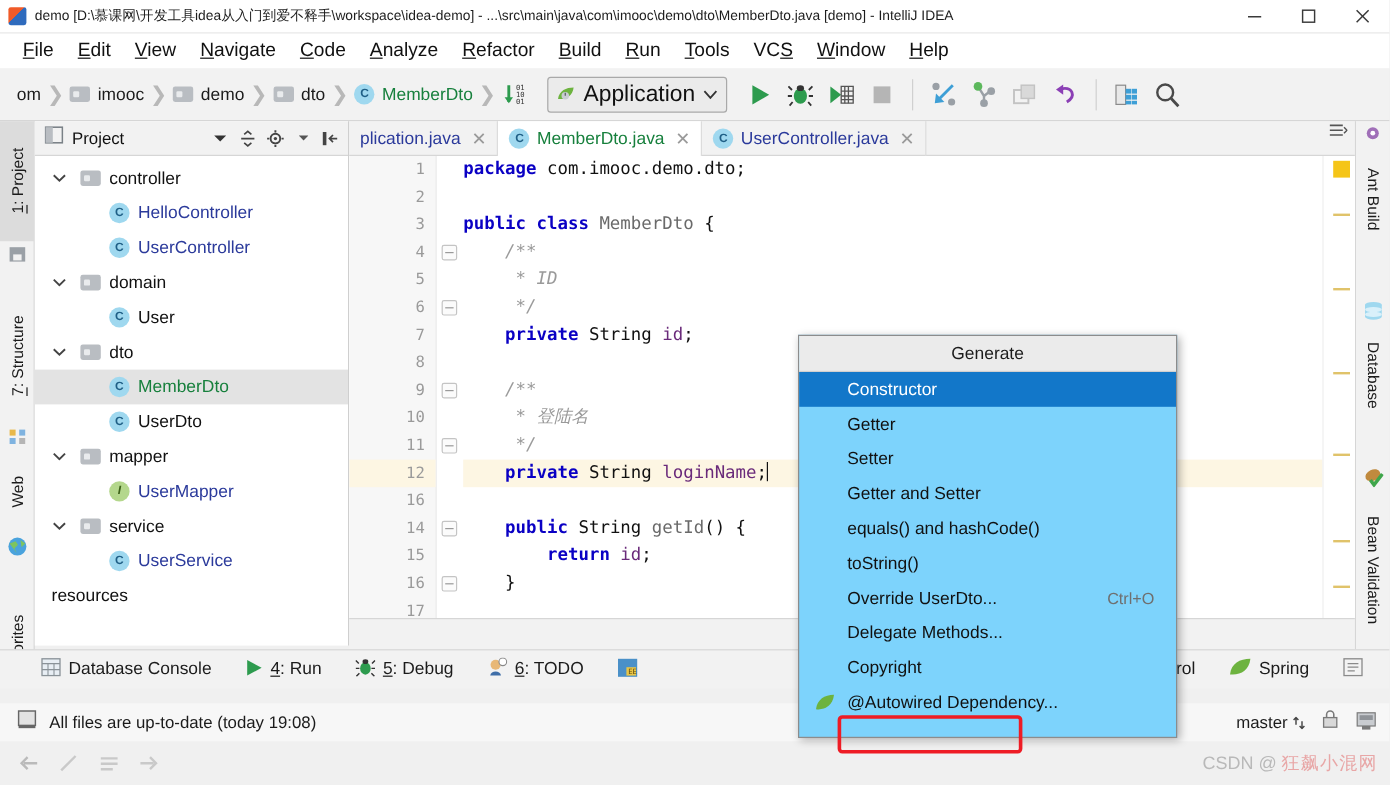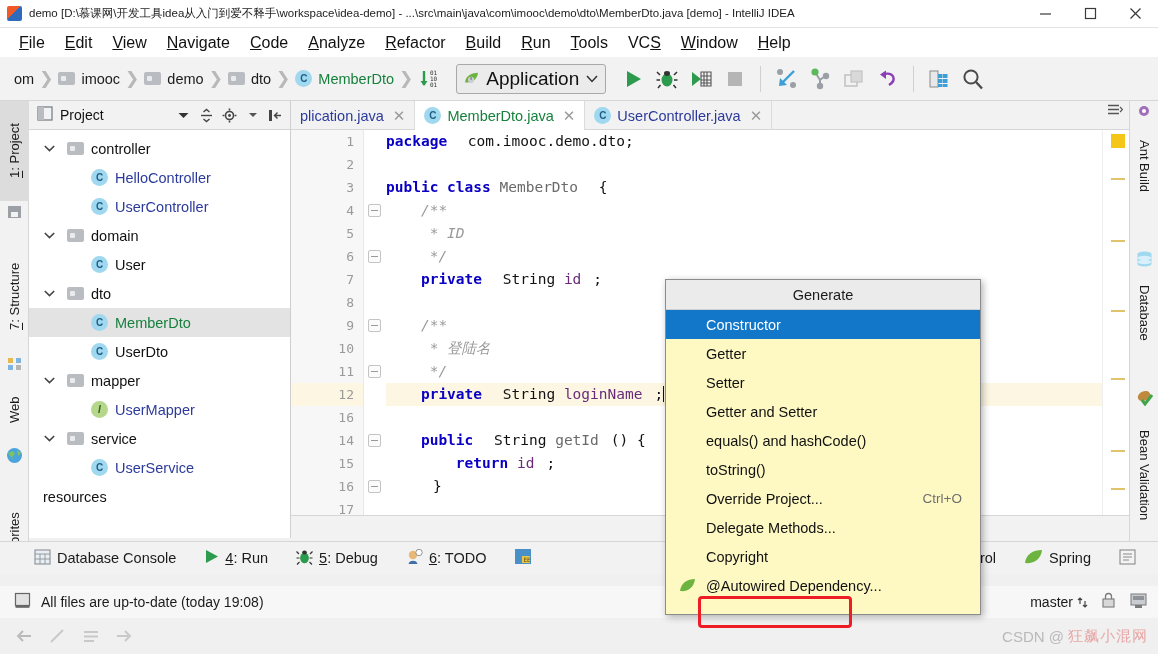--- a/index.html
+++ b/index.html
@@ -169,21 +169,21 @@
   .code {
     position:absolute; top:0; left:95px; width:743px; height:385px;
     font-family:"DejaVu Sans Mono", monospace; font-size:14.5px;
   }
   .cline { height:23px; line-height:23px; white-space:pre; }
   .cline.hl { background:#fdf6e3; }
   .kw { color:#0a00c4; font-weight:bold; }
   .cls { color:#6a6a6a; }
   .fld { color:#6a2a7a; }
   .cmt { color:#9a9a9a; font-style:italic; }
-  .pln { color:#111;margin-left:12px; }
+  .pln { color:#111; }
   .caret {
     display:inline-block; width:1px; height:16px; background:#111;
     vertical-align:-3px;
   }
 
   
   .markerbar {
     position:absolute; top:130px; left:1102px; width:27px; height:385px;
     background:#ffffff; border-left:1px solid #eee;
   }
@@ -194,21 +194,21 @@
   .editor-crumb {
     position:absolute; top:515px; left:291px; width:838px; height:26px;
     background:#f2f2f2; border-top:1px solid #d6d6d6;
     display:flex; align-items:center; justify-content:center;
     font-size:14px; color:#5a5a5a;
   }
 
   
   .popup {
     position:absolute; top:279px; left:665px; width:316px; height:336px;
-    background:#fef9c3; border:1px solid #8c8c8c;
+    background:#7dd3fc; border:1px solid #8c8c8c;
     box-shadow:2px 2px 7px rgba(0,0,0,.30); z-index:50;
   }
   .popup-title {
     height:30px; background:#ebebeb; border-bottom:1px solid #cfcfcf;
     display:flex; align-items:center; justify-content:center;
     font-size:14.5px; color:#1b1b1b;
   }
   .pop-item {
     height:29px; display:flex; align-items:center; padding-left:40px;
     font-size:14.5px; color:#111; position:relative;
@@ -733,21 +733,21 @@
     <div class="pop-item">
       <span>Getter and Setter</span>
     </div>
     <div class="pop-item">
       <span>equals() and hashCode()</span>
     </div>
     <div class="pop-item">
       <span>toString()</span>
     </div>
     <div class="pop-item">
-      <span>Override Project...</span>
+      <span>Override UserDto...</span>
       <span class="shortcut">Ctrl+O</span>
     </div>
     <div class="pop-item">
       <span>Delegate Methods...</span>
     </div>
     <div class="pop-item">
       <span>Copyright</span>
     </div>
     <div class="pop-item">
       <span class="leaf-ico">

